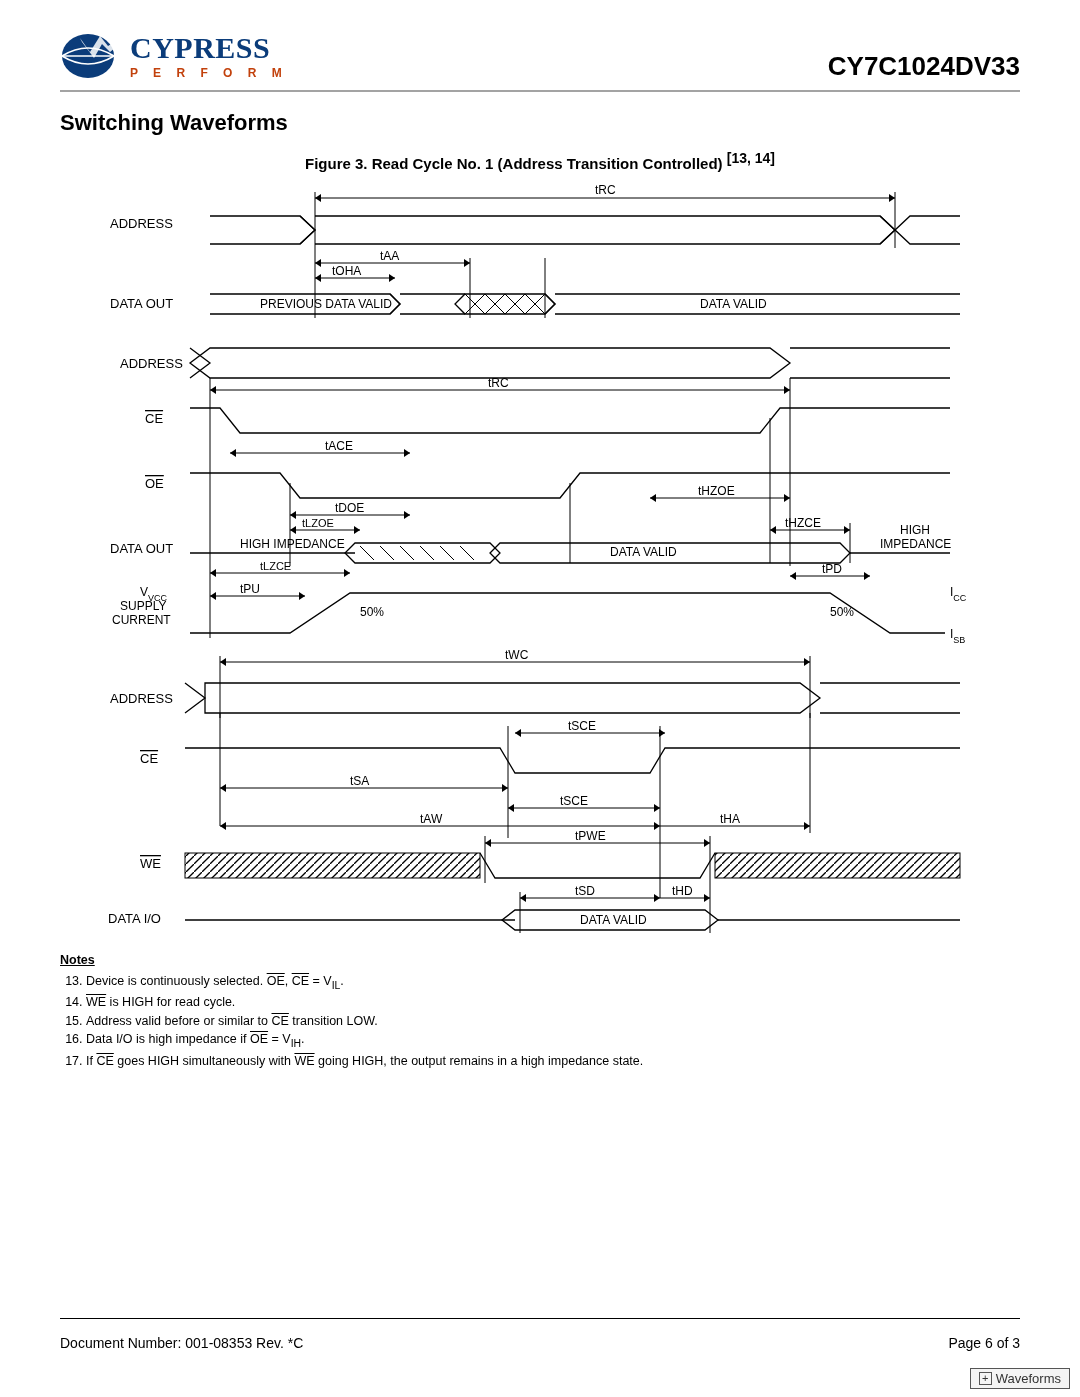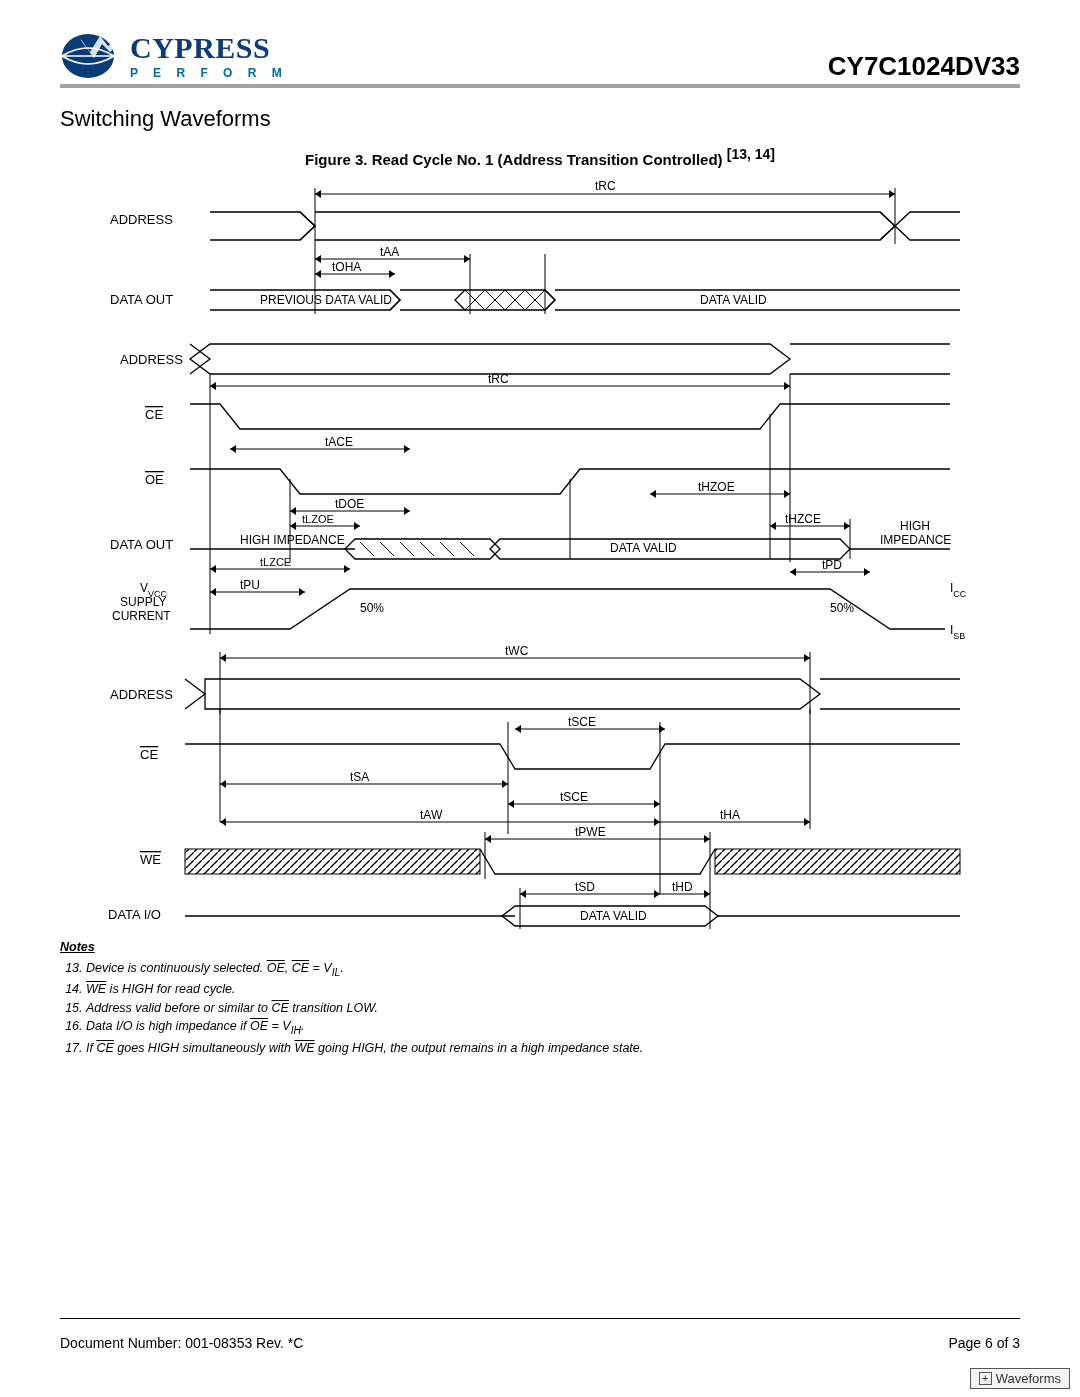--- a/index.html
+++ b/index.html
@@ -14,45 +14,45 @@
     position: relative;
     width: 1080px;
     min-height: 1397px;
     padding: 30px 60px 40px 60px;
     box-sizing: border-box;
   }
   .header {
     display: flex;
     justify-content: space-between;
     align-items: flex-end;
-    border-bottom: 4px solid #a3a3a3;
-    padding-bottom: 2px;
+    border-bottom: 2px solid #a3a3a3;
+    padding-bottom: 8px;
     margin-bottom: 17px;
   }
   .logo-block { display: flex; align-items: center; gap: 6px; }
   .logo-globe {
     width: 64px; height: 52px;
   }
   .logo-text { display:flex; flex-direction:column; line-height:1; }
   .logo-cypress {
     font-family: Georgia, 'Times New Roman', serif;
     font-size: 30px; letter-spacing: 0.5px; color:#0b3c7a; font-weight:600;
   }
   .logo-perform {
-    font-size: 12px; letter-spacing: 6px; color:#0369a1; margin-top:4px; font-weight:600;
+    font-size: 12px; letter-spacing: 6px; color:#c2410c; margin-top:4px; font-weight:600;
   }
   .part-number { font-size: 26px; font-weight: bold; }
-  .section-title { font-size: 22px; font-weight: normal; margin: 18px 0 10px 0; }
+  .section-title { font-size: 22px; font-weight: bold; margin: 18px 0 10px 0; }
   .fig-caption { text-align: center; font-weight: bold; font-size: 15px; margin: 14px 0 6px 0; }
   .fig-caption sup { font-size: 14px; }
   .overline { text-decoration: overline; }
   .diagram-box { width: 100%; }
   .diagram-box svg { display:block; margin: 0 auto; }
   .svg-text { font-family: Arial, Helvetica, sans-serif; }
-  .notes { margin-top: 4px; font-size: 12.5px; line-height: 1.5; font-style: italic; }
+  .notes { margin-top: 13px; font-size: 12.5px; line-height: 1.5; }
   .notes-title { font-weight: bold; font-size: 12.5px; text-decoration: underline; }
   .notes ol { margin: 2px 0 0 0; padding-left: 26px; }
   .footer {
     position: absolute; left: 60px; right: 60px; bottom: 46px;
     border-top: 1px solid #000;
     display: flex; justify-content: space-between;
     padding-top: 16px;
     font-size: 14px;
   }
   .feedback-btn {

